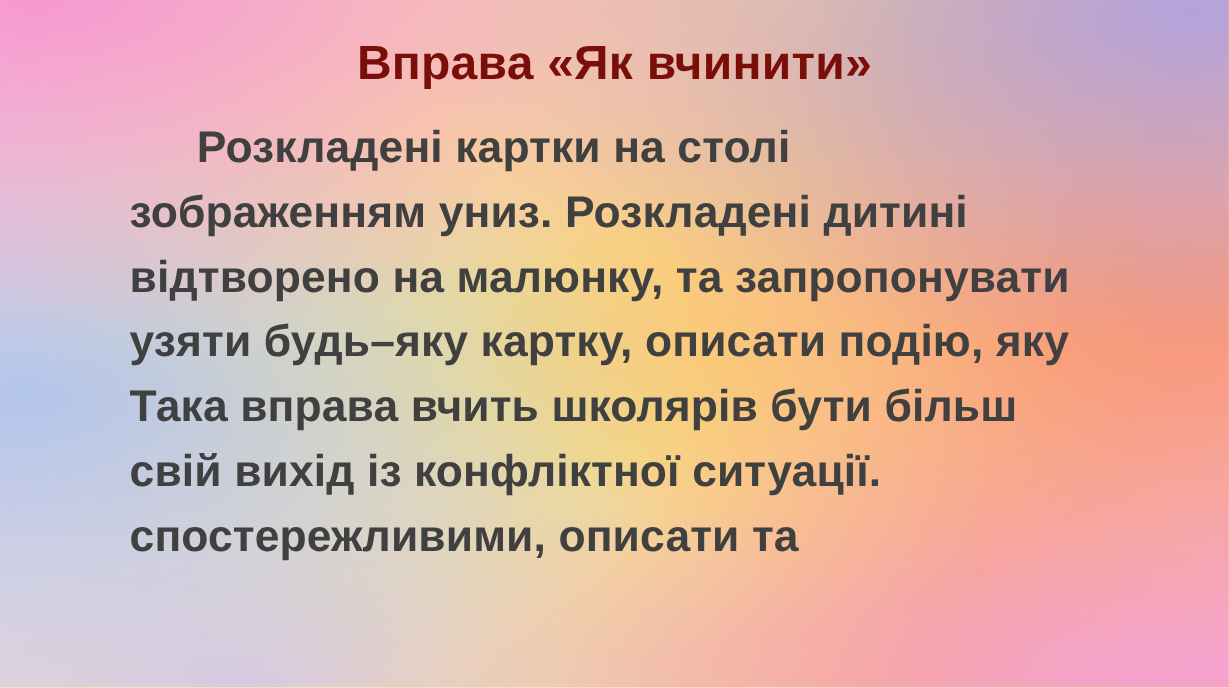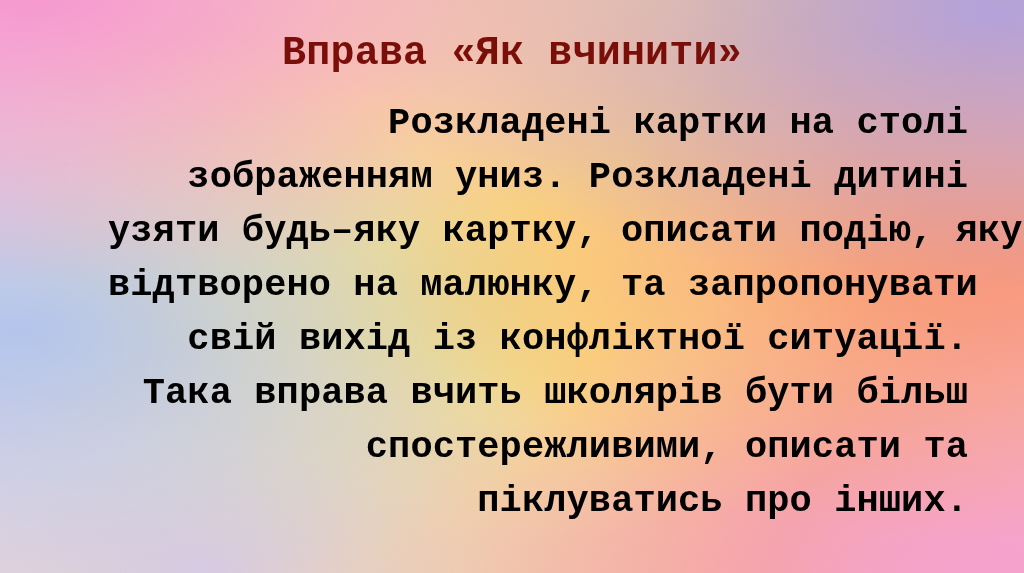--- a/index.html
+++ b/index.html
@@ -38,21 +38,20 @@
       radial-gradient(60% 52% at 30% 30%,  rgba(250,228,150,0.75) 0%, rgba(250,230,170,0.0) 68%),
       linear-gradient(112deg, #e9d3f0 0%, #f6e08f 38%, #f8d27e 55%, #f49a74 80%, #f3a2c4 100%);
   }
 
   
   .slide-content {
     position: relative;
     z-index: 1;
     width: 100%;
     height: 100%;
-    font-family: Liberation Mono, monospace;
   }
 
   .slide-title {
     position: absolute;
     left: 0;
     top: 32px;
     width: 1024px;
     text-align: center;
     font-size: 40px;
     font-weight: bold;
@@ -66,46 +65,44 @@
     position: absolute;
     left: 108px;
     top: 96px;
     width: 860px;
   }
 
   .body-line {
     font-size: 37px;
     font-weight: bold;
     line-height: 54px;
-    color: #000000;
+    color: #404040;
     white-space: nowrap;
     letter-spacing: 0.1px;
-    text-align: right;
   }
 
   .body-line.indented {
     text-indent: 56px;
   }
 </style>
 </head>
 <body>
 
 <div class="slide">
 
   <div class="slide-bg"></div>
 
   <div class="slide-content">
 
     <div class="slide-title">Вправа «Як вчинити»</div>
 
     <div class="body-block">
       <div class="body-line indented">Розкладені картки на столі</div>
       <div class="body-line">зображенням униз. Розкладені дитині</div>
+      <div class="body-line">відтворено на малюнку, та запропонувати</div>
       <div class="body-line">узяти будь–яку картку, описати подію, яку</div>
-      <div class="body-line">відтворено на малюнку, та запропонувати</div>
+      <div class="body-line">Така вправа вчить школярів бути більш</div>
       <div class="body-line">свій вихід із конфліктної ситуації.</div>
-      <div class="body-line">Така вправа вчить школярів бути більш</div>
       <div class="body-line">спостережливими, описати та</div>
-      <div class="body-line">піклуватись про інших.</div>
     </div>
 
   </div>
 </div>
 
 </body></html>

